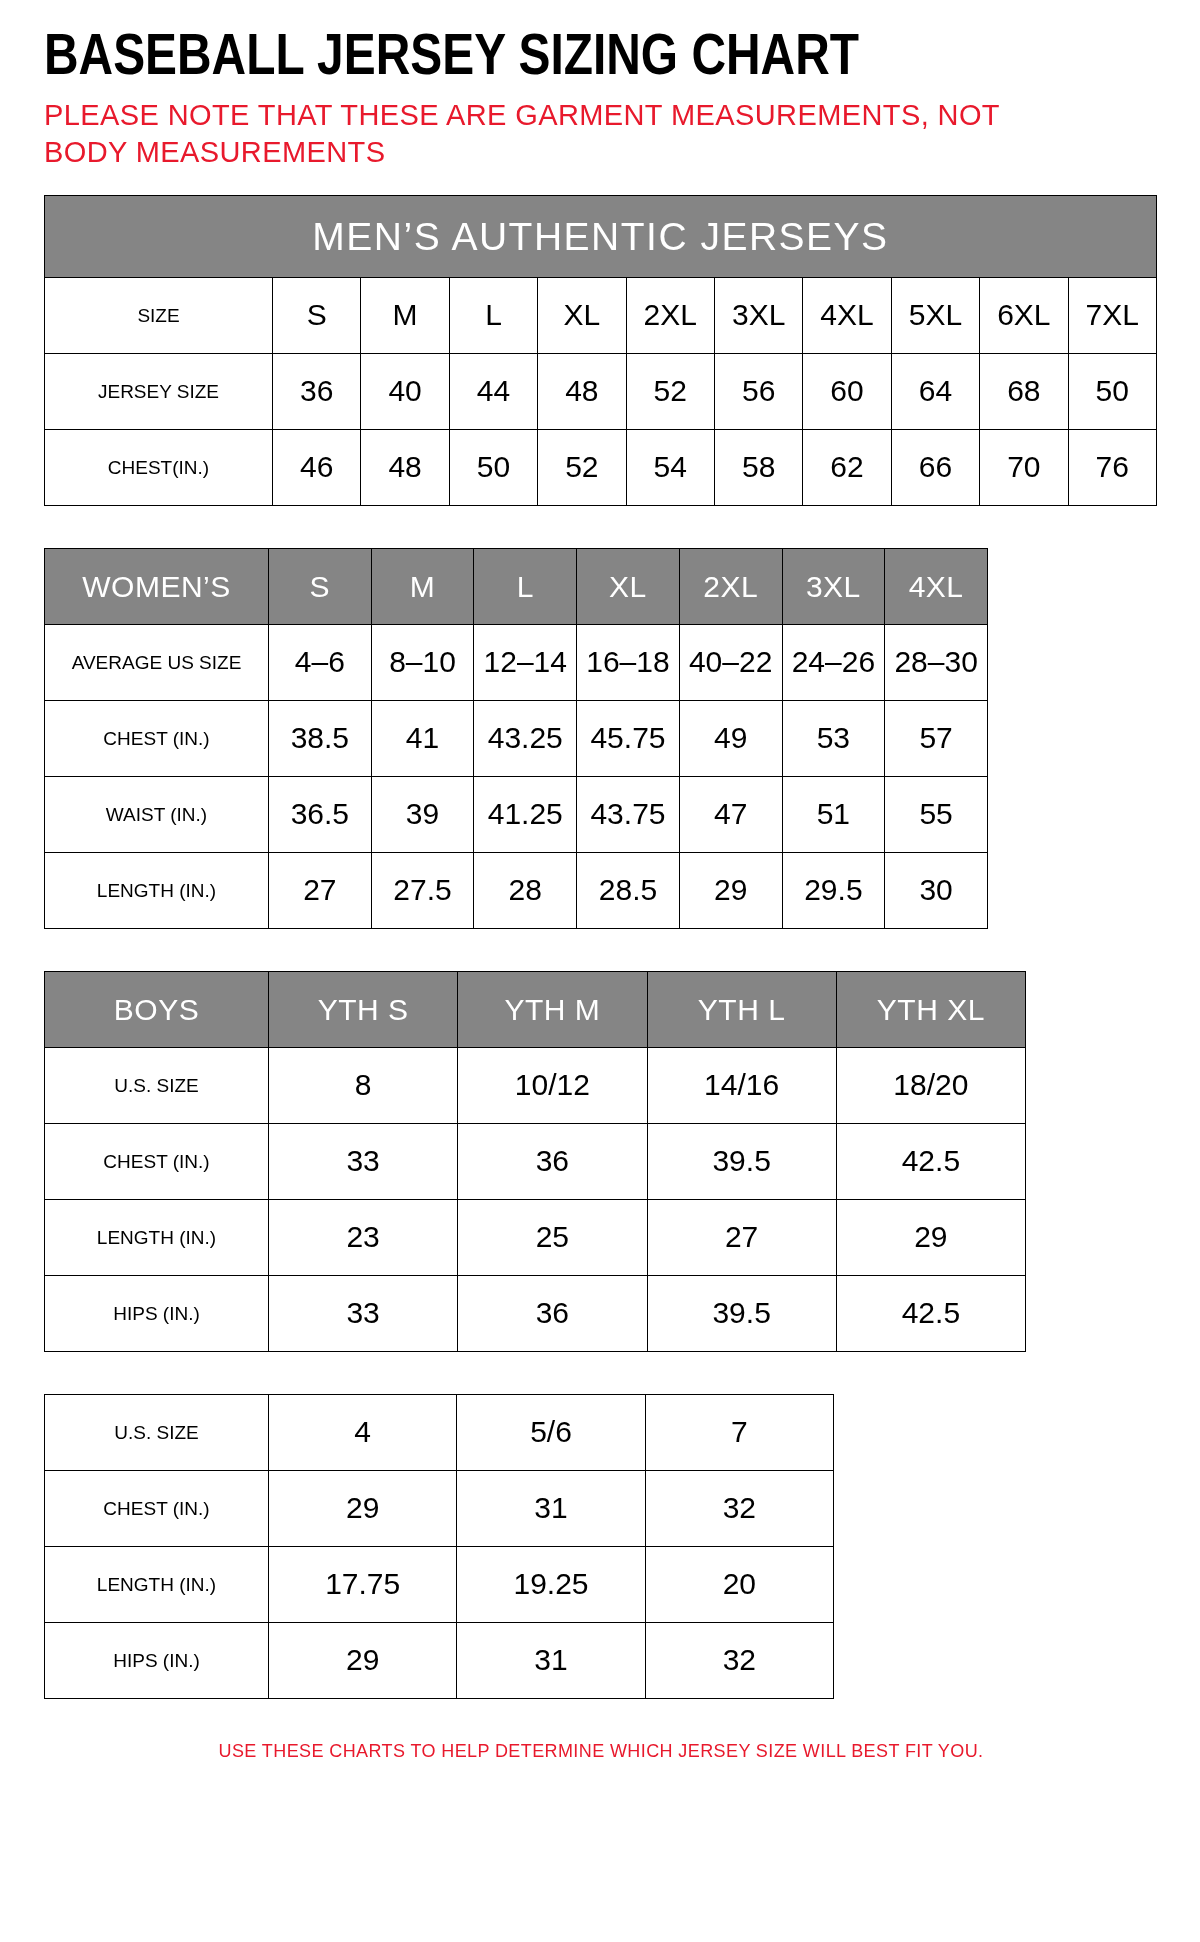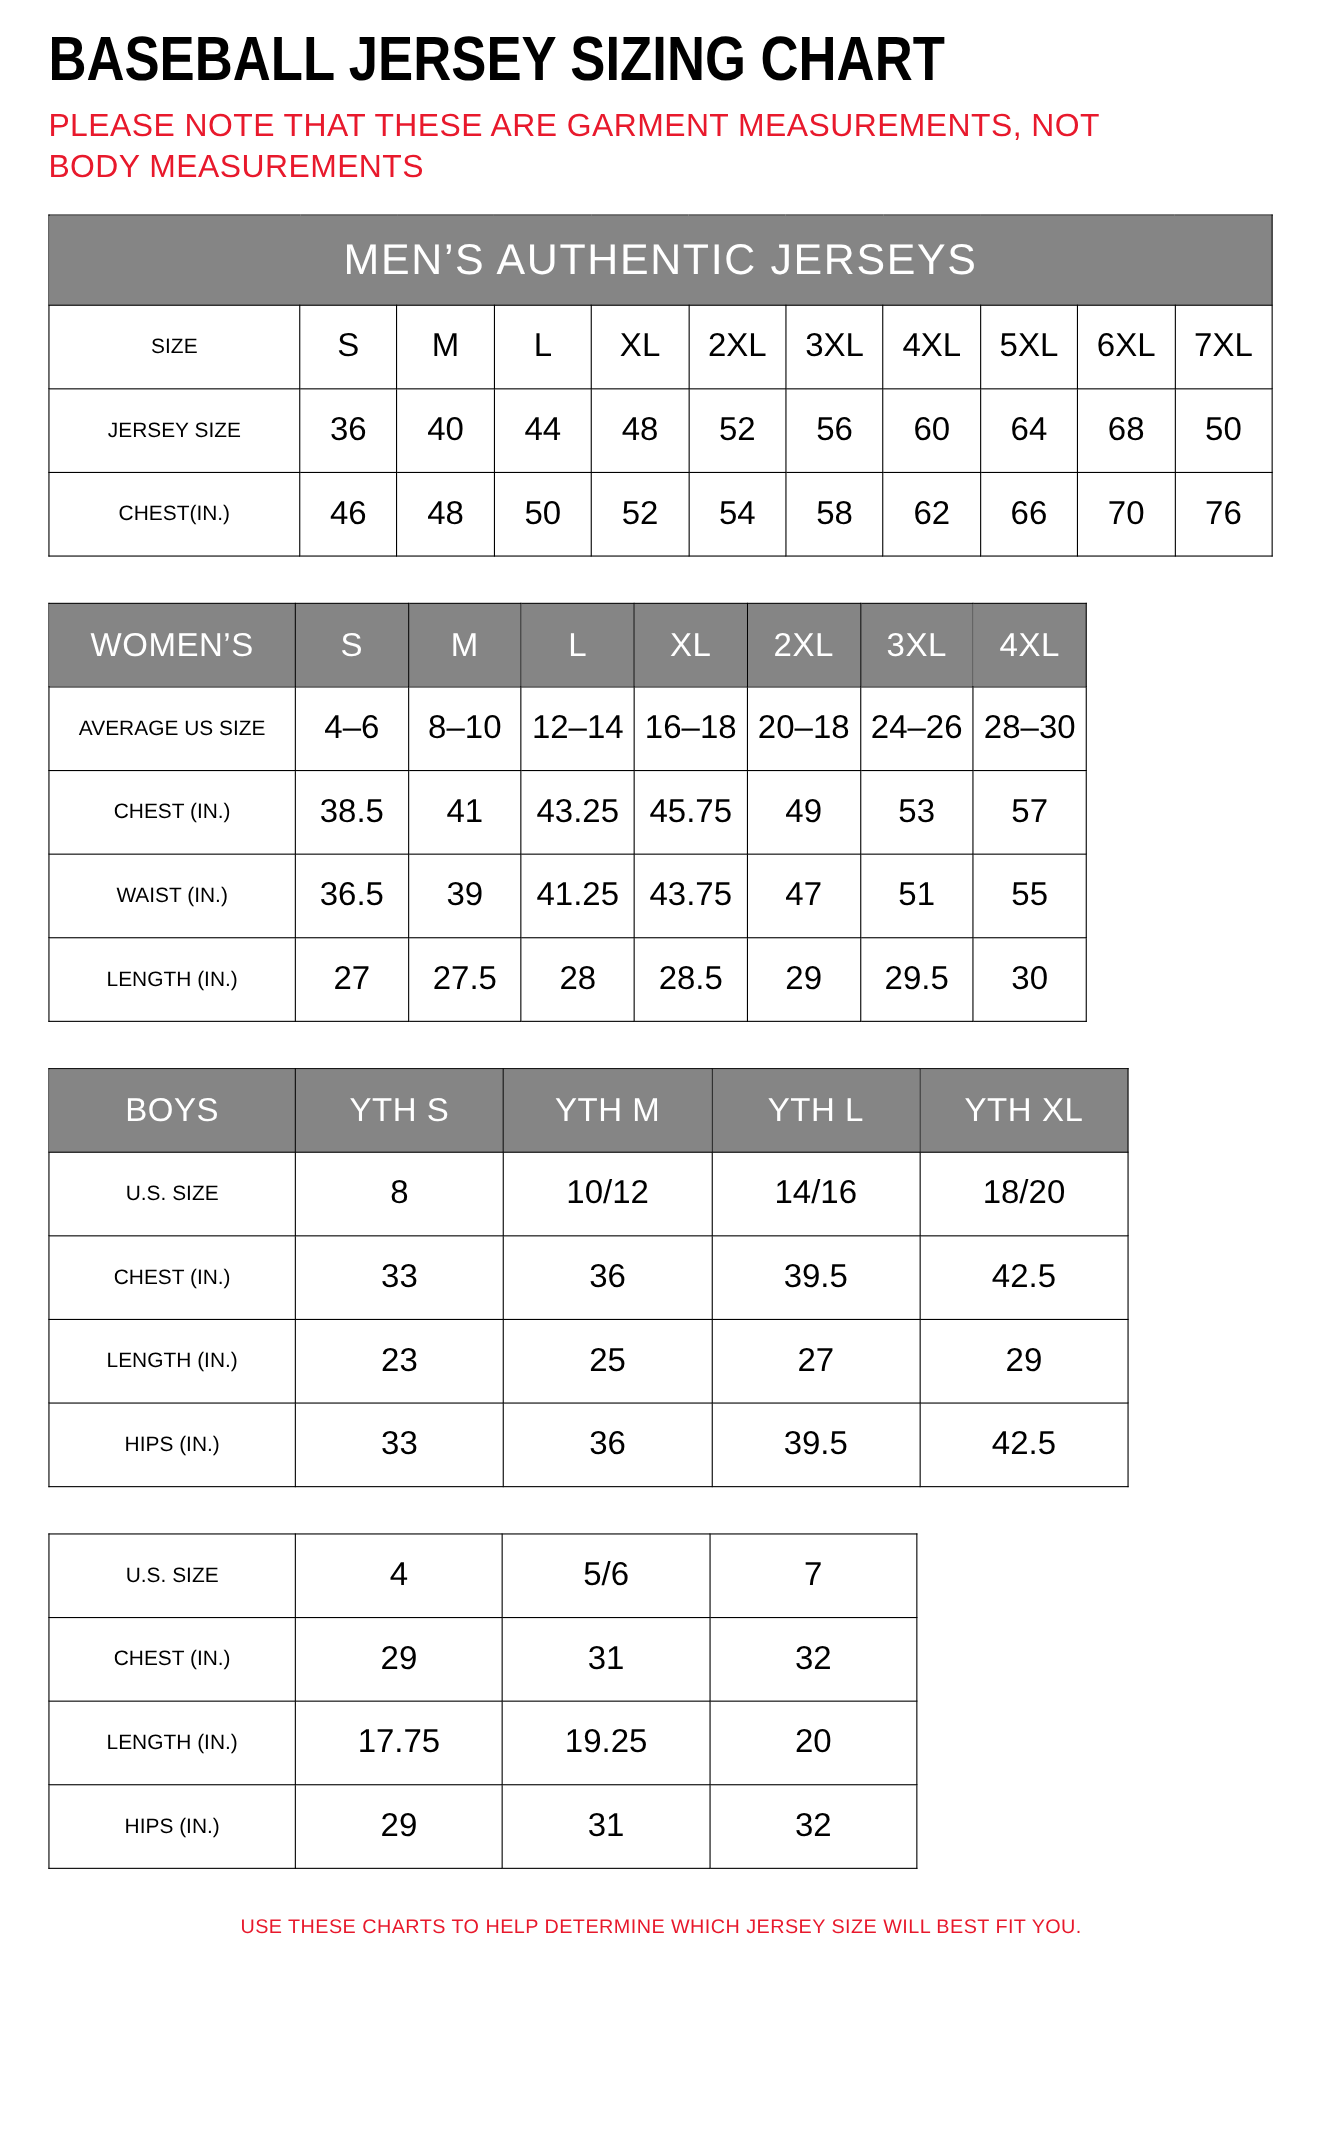--- a/index.html
+++ b/index.html
@@ -181,21 +181,21 @@
           <th class="gray">2XL</th>
           <th class="gray">3XL</th>
           <th class="gray">4XL</th>
         </tr>
         <tr>
           <td class="row-label">AVERAGE US SIZE</td>
           <td>4–6</td>
           <td>8–10</td>
           <td>12–14</td>
           <td>16–18</td>
-          <td>20–18</td>
+          <td>40–22</td>
           <td>24–26</td>
           <td>28–30</td>
         </tr>
         <tr>
           <td class="row-label">CHEST (IN.)</td>
           <td>38.5</td>
           <td>41</td>
           <td>43.25</td>
           <td>45.75</td>
           <td>49</td>

